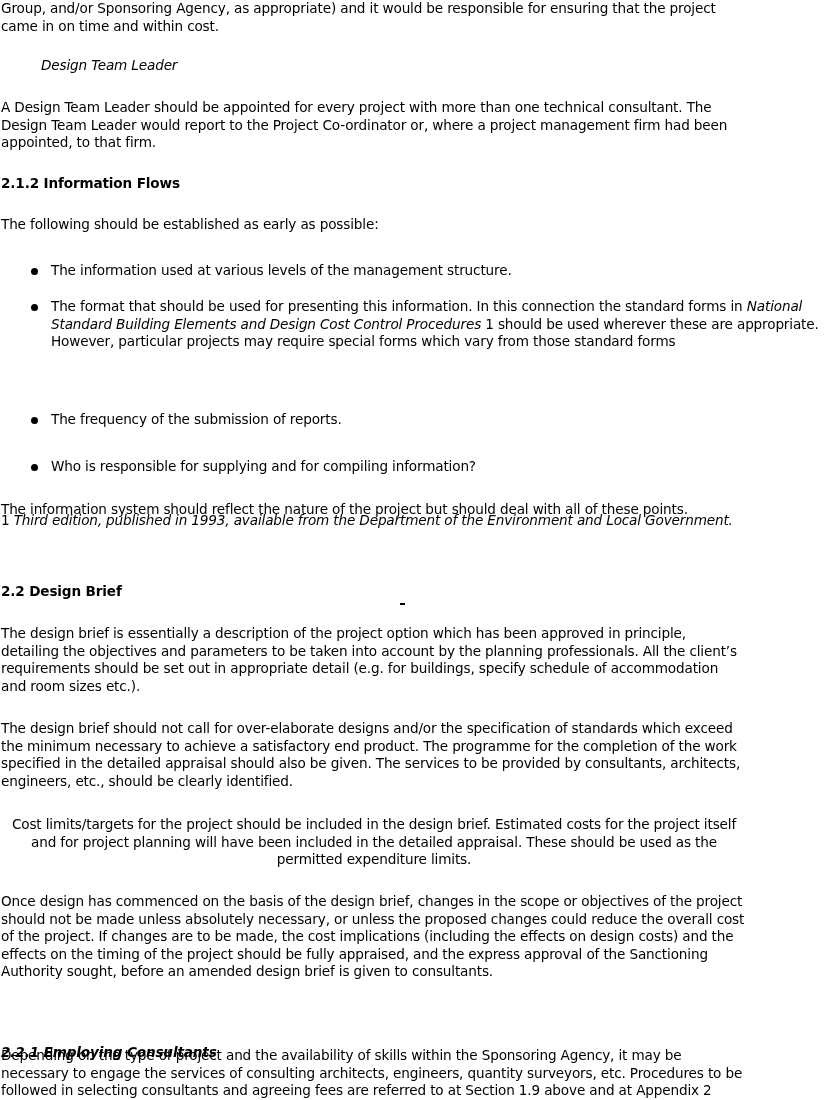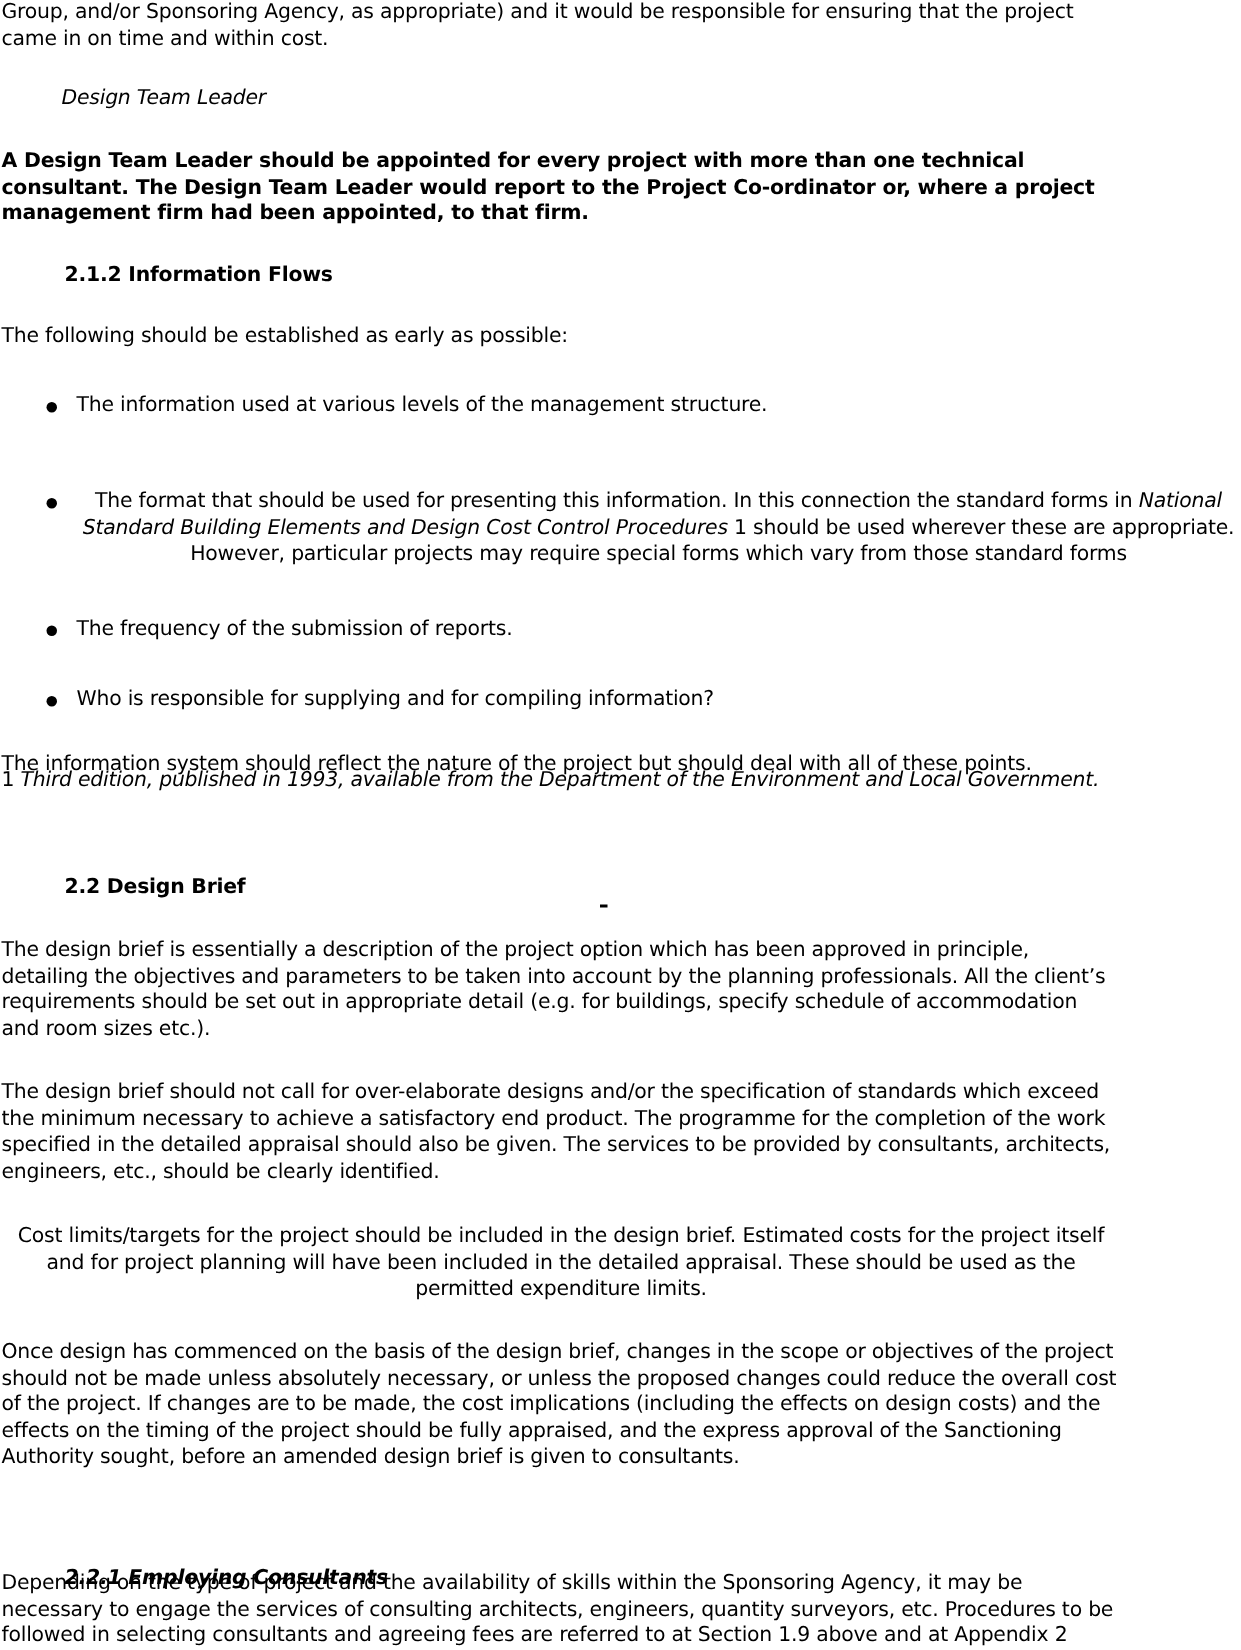--- a/index.html
+++ b/index.html
@@ -6,47 +6,47 @@
   body {
     width: 827px; height: 1100px; overflow: hidden; position: relative;
     font-family: "DejaVu Sans", sans-serif;
     font-size: 13.6px; line-height: 17.5px; color: #000000;
     letter-spacing: -0.15px;
   }
   .doc { position: absolute; left: 1px; top: 0; width: 826px; }
   p { margin: 0; }
   .block { position: absolute; left: 0; width: 746px; }
   .italic { font-style: italic; }
-  .heading { font-weight: bold; margin-left: 42px; }
+  .heading { font-weight: bold; }
   .bullet { position: absolute; left: 30px; width: 796px; }
   .bullet .dot { position: absolute; left: 0; top: 6px; width: 7px; height: 7px; border-radius: 50%; background: #000; }
   .bullet .btext { margin-left: 20px; display: block; }
   .mark { position: absolute; left: 399px; top: 603px; width: 5px; height: 2px; background: #000; }
 </style>
 </head>
 <body>
 
 <div class="doc">
 
   <p class="block" style="top:0px;">Group, and/or Sponsoring Agency, as appropriate) and it would be responsible for ensuring that the project came in on time and within cost.</p>
 
   <p class="block italic" style="top:57px;padding-left:40px;">Design Team Leader</p>
 
-  <p class="block" style="top:99px;font-weight:bold;">A Design Team Leader should be appointed for every project with more than one technical consultant. The Design Team Leader would report to the Project Co-ordinator or, where a project management firm had been appointed, to that firm.</p>
+  <p class="block" style="top:99px;">A Design Team Leader should be appointed for every project with more than one technical consultant. The Design Team Leader would report to the Project Co-ordinator or, where a project management firm had been appointed, to that firm.</p>
 
   <p class="block heading" style="top:175px;">2.1.2 Information Flows</p>
 
   <p class="block" style="top:216px;">The following should be established as early as possible:</p>
 
   <div class="bullet" style="top:262px;">
     <span class="dot"></span>
     <span class="btext">The information used at various levels of the management structure.</span>
   </div>
 
-  <div class="bullet" style="top:326px;text-align:center;">
+  <div class="bullet" style="top:298px;">
     <span class="dot"></span>
     <span class="btext"><span>The format that should be used for presenting this information. In this connection the standard forms in </span><span class="italic">National Standard Building Elements and Design Cost Control Procedures</span><span> 1 should be used wherever these are appropriate. However, particular projects may require special forms which vary from those standard forms</span></span>
   </div>
 
   <div class="bullet" style="top:411px;">
     <span class="dot"></span>
     <span class="btext">The frequency of the submission of reports.</span>
   </div>
 
   <div class="bullet" style="top:458px;">

